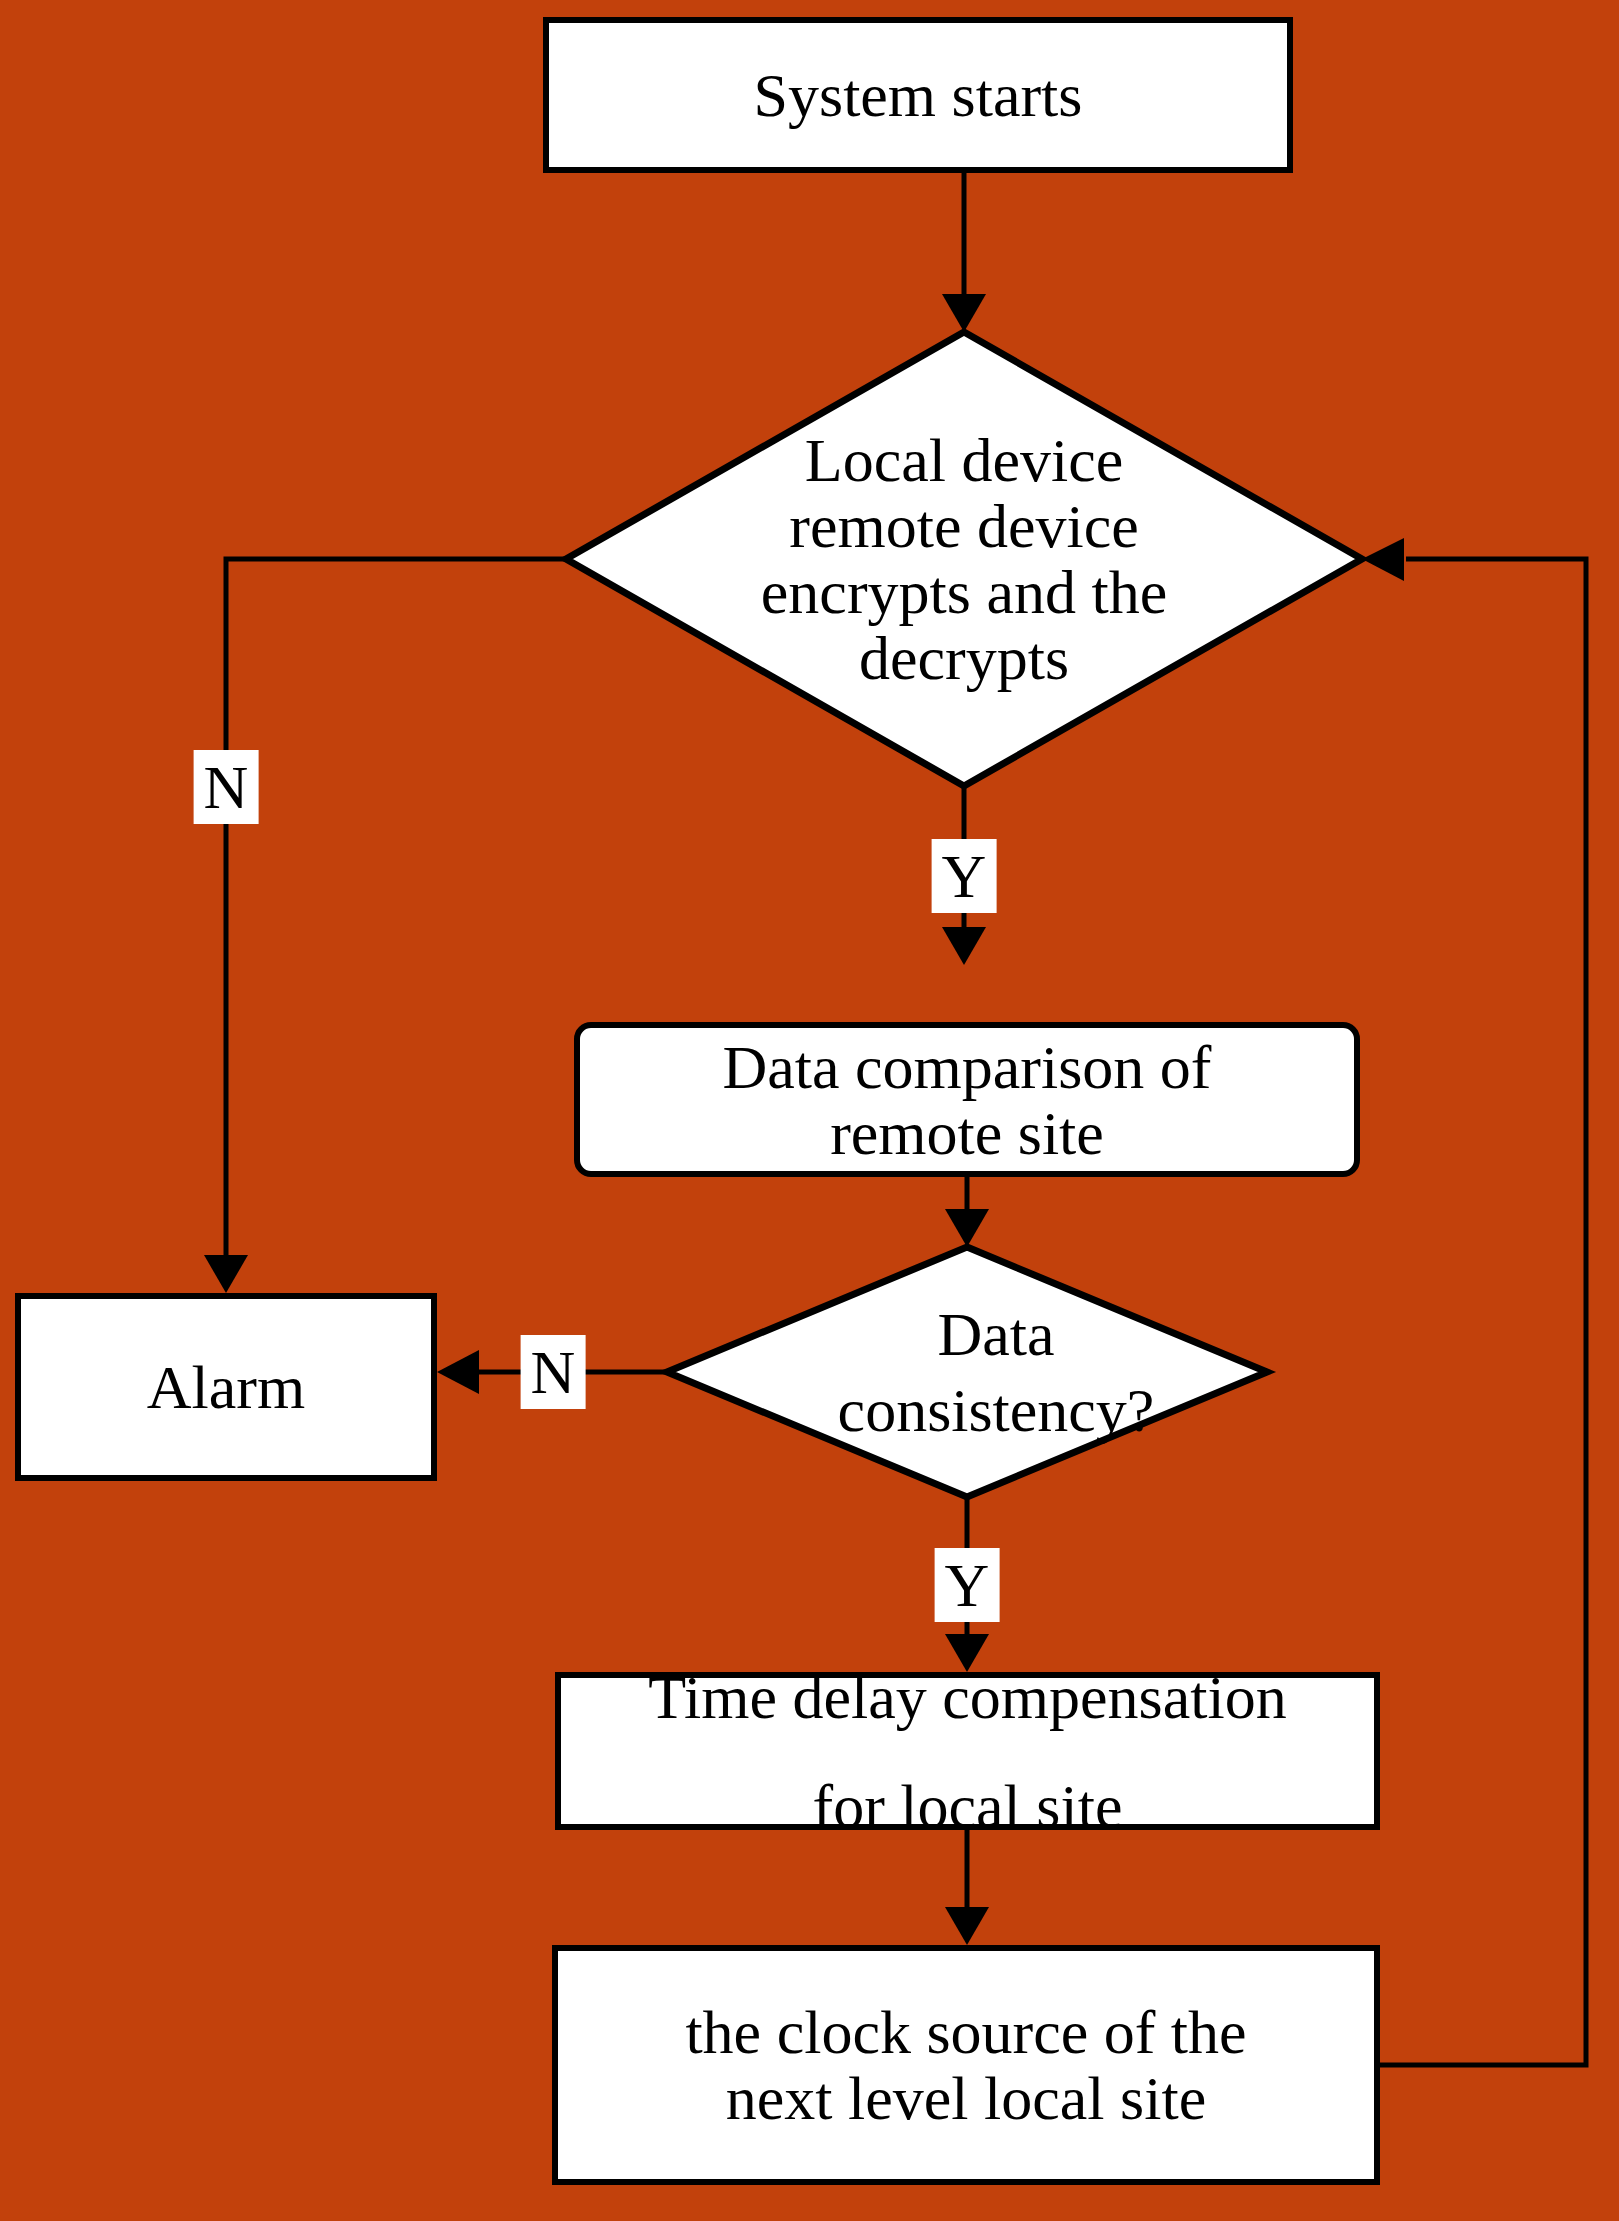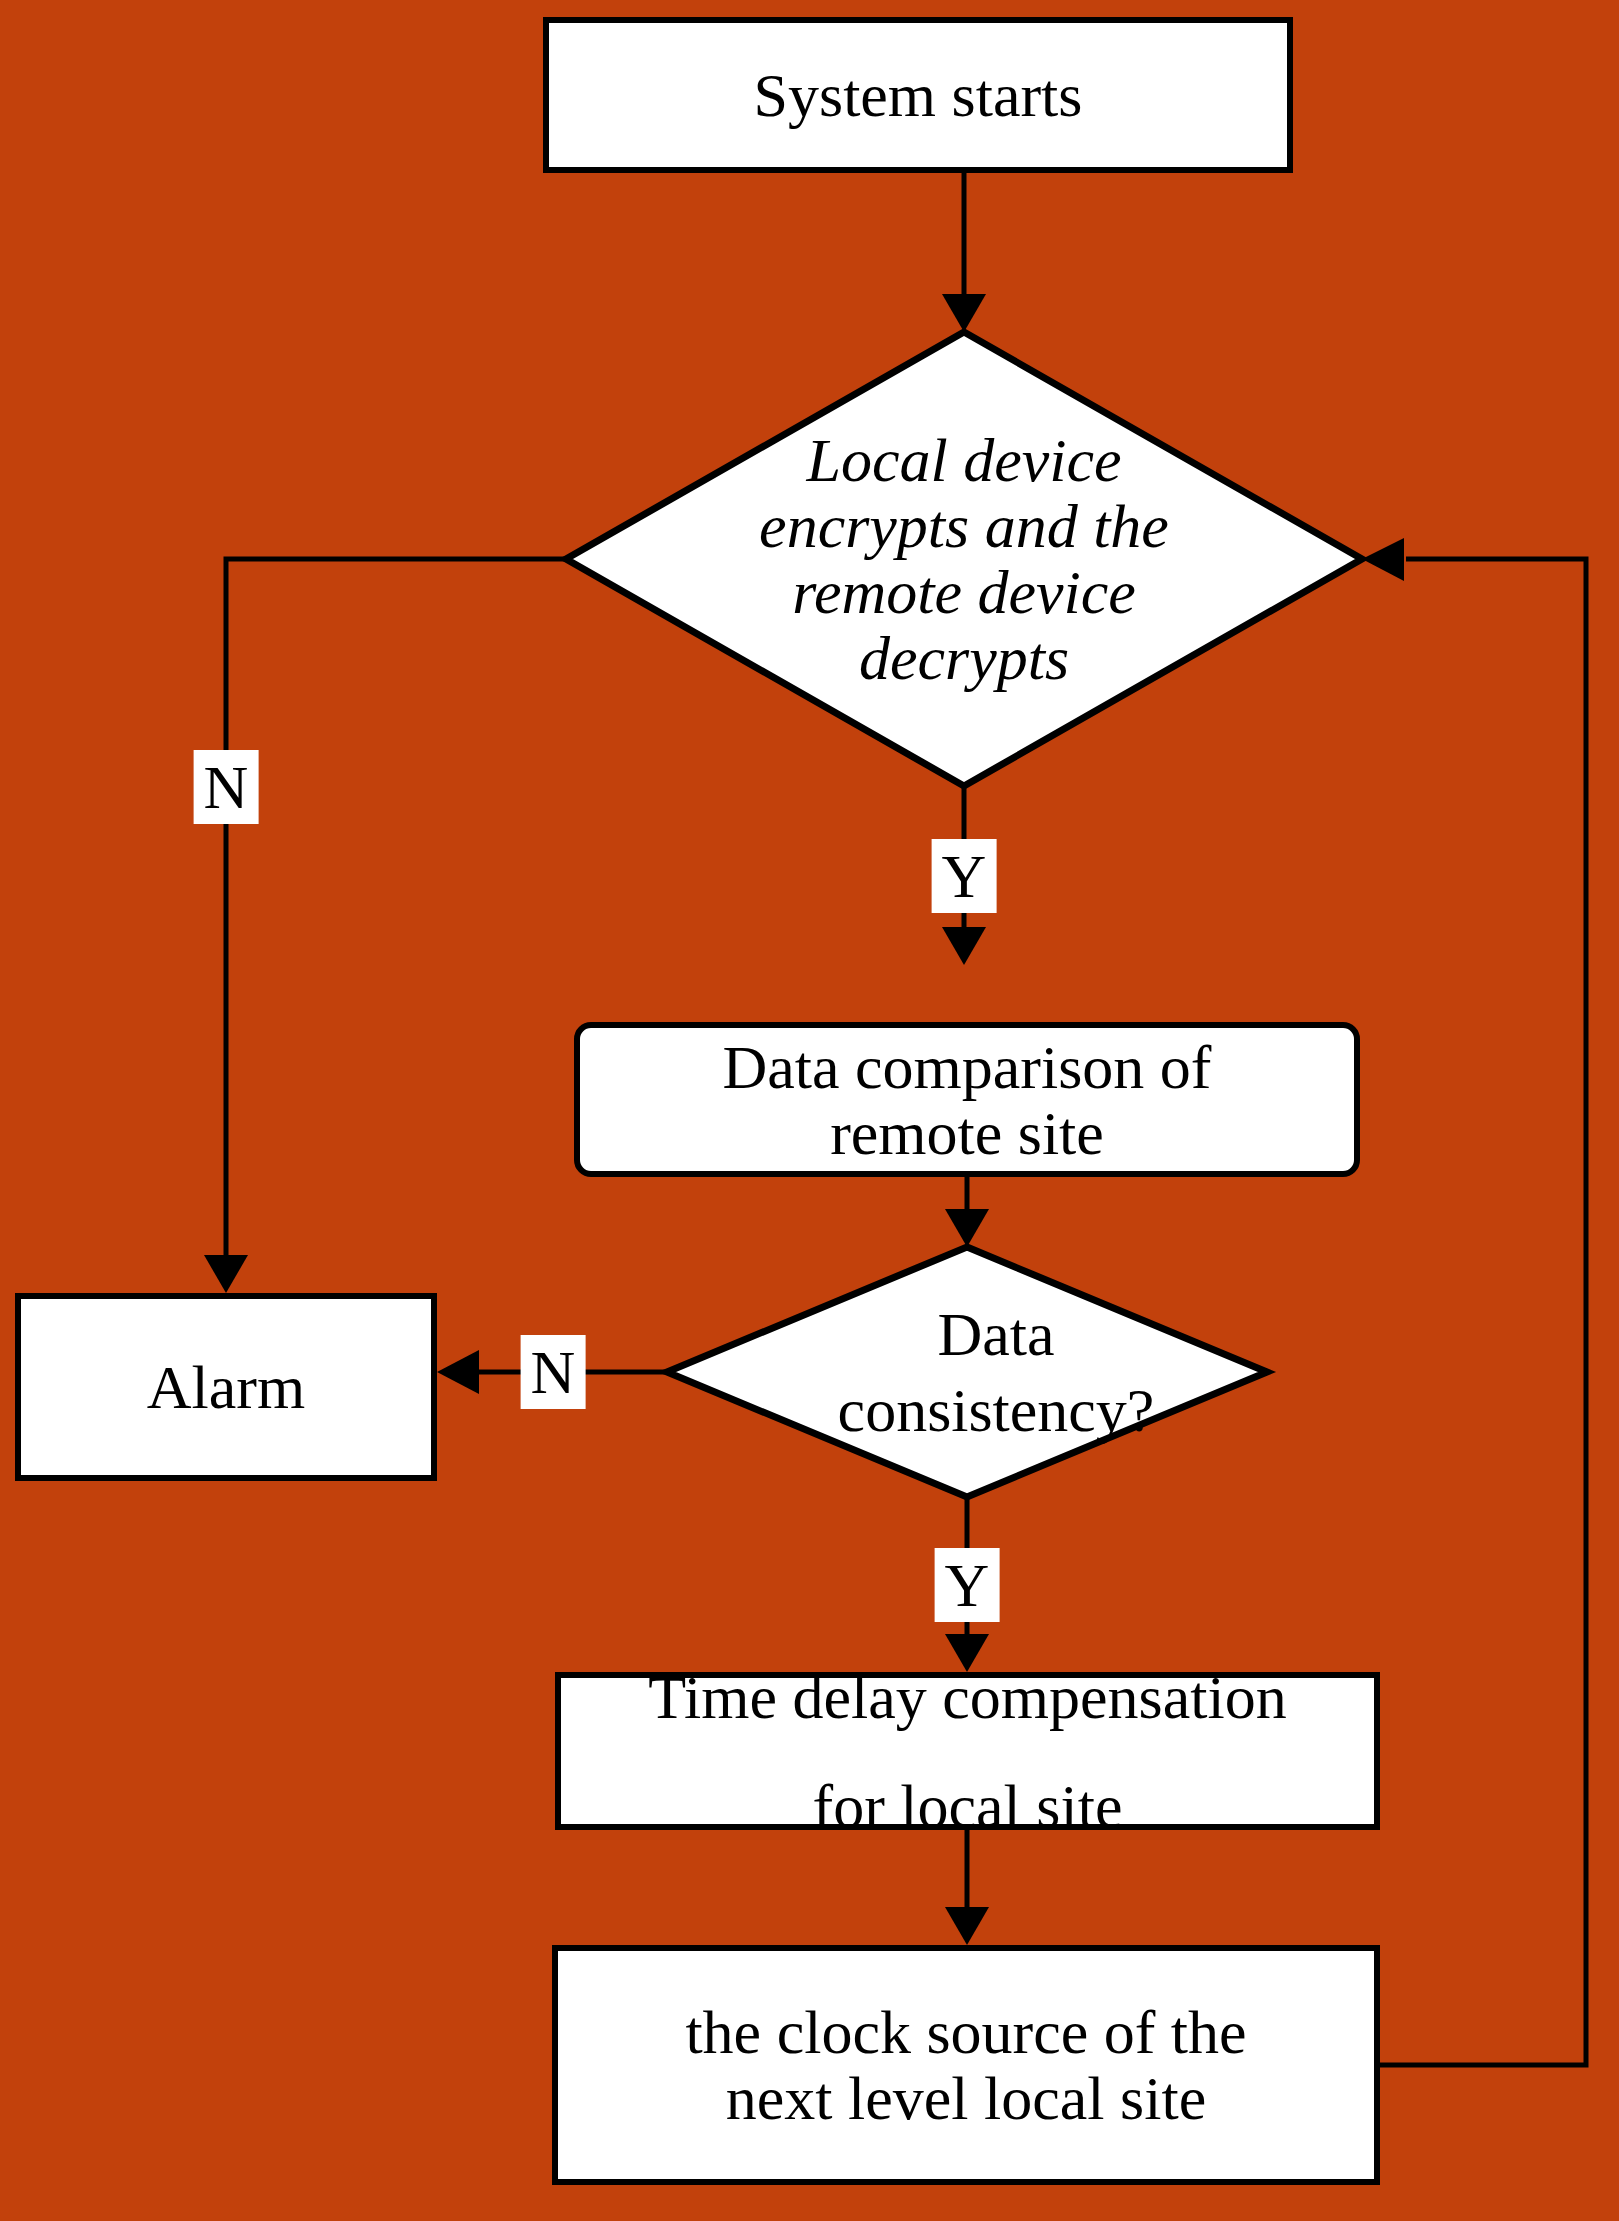--- a/index.html
+++ b/index.html
@@ -96,24 +96,24 @@
     <g stroke="#000000" fill="#ffffff" stroke-width="7">
       <polygon points="964,332 1362,559 964,786 566,559"></polygon>
       <polygon points="967,1247 1267,1372 967,1497 667,1372"></polygon>
     </g>
   </svg>
 
   <div class="node" style="left:543px; top:17px; width:750px; height:156px;">
     <div>System starts</div>
   </div>
 
-  <div class="diamond-label" style="left:664px; top:427px; width:600px; height:264px;font-style:italic;">
+  <div class="diamond-label" style="left:664px; top:427px; width:600px; height:264px;">
     <div>Local device</div>
+    <div>remote device</div>
     <div>encrypts and the</div>
-    <div>remote device</div>
     <div>decrypts</div>
   </div>
 
   <div class="node" style="left:574px; top:1022px; width:786px; height:155px;border-radius:17px;">
     <div>Data comparison of</div>
     <div>remote site</div>
   </div>
 
   <div class="node" style="left:15px; top:1293px; width:422px; height:188px;">
     <div>Alarm</div>

